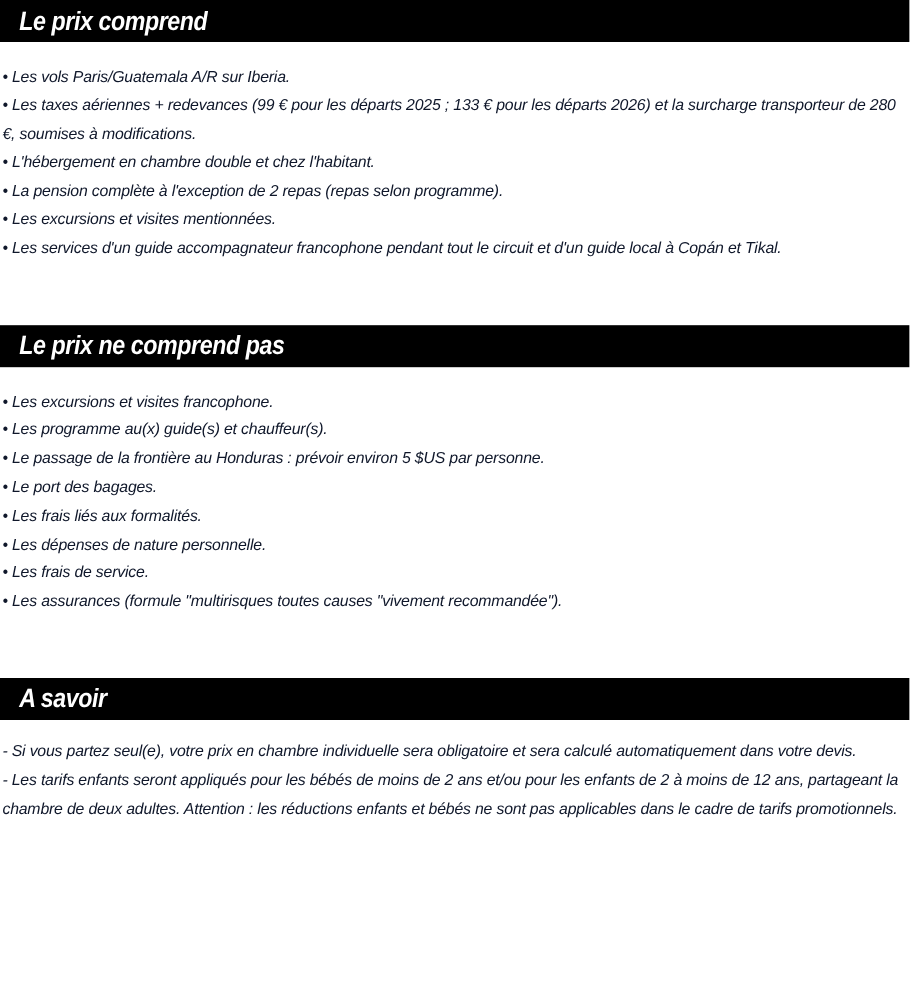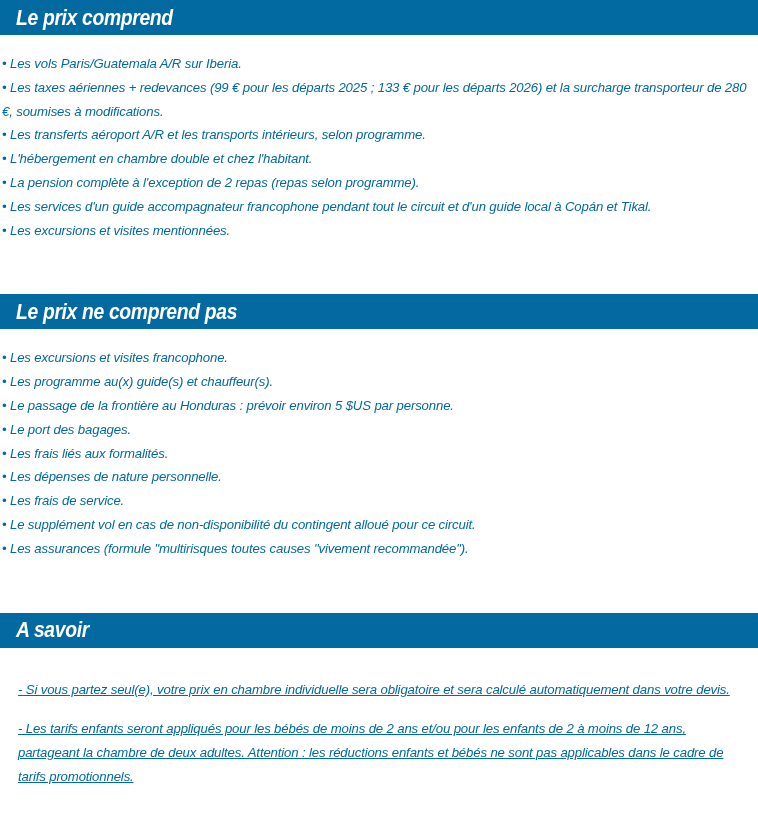--- a/index.html
+++ b/index.html
@@ -19,21 +19,21 @@
     width: 758px;
     height: 827px;
     position: relative;
     background: #ffffff;
   }
 
   
   .section-bar {
     width: 758px;
     height: 35px;
-    background: #0369a1;
+    background: #000000;
     display: flex;
     align-items: center;
     box-sizing: border-box;
     padding-left: 16px;
   }
   .section-bar .section-title {
     color: #ffffff;
     font-size: 22px;
     font-weight: bold;
     font-style: italic;
@@ -46,34 +46,33 @@
 
   
   .section-body {
     padding: 0 6px 0 2px;
   }
   .bullet-line,
   .para-line {
     font-size: 13.2px;
     font-style: italic;
     line-height: 23.8px;
-    color: #0369a1;
+    color: #0f172a;
     letter-spacing: -0.15px;
     text-align: left;
     white-space: normal;
   }
   .bullet-line {
     margin: 0;
     padding: 0;
     text-indent: 0;
   }
   .para-line {
-    margin: 16px;
+    margin: 0;
     padding: 0;
-    text-decoration: underline;
   }
 
   
   .gap-after-bar   { height: 17px; }
   .gap-s1-to-s2    { height: 52px; }
   .gap-s2-to-s3    { height: 52px; }
   .gap-bar-to-text { height: 14px; }
 </style>
 </head>
 <body>
@@ -81,44 +80,42 @@
 <div class="page">
 
   <div class="section">
     <div class="section-bar">
       <span class="section-title">Le prix comprend</span>
     </div>
     <div class="gap-after-bar"></div>
     <div class="section-body">
       <p class="bullet-line">• Les vols Paris/Guatemala A/R sur Iberia.</p>
       <p class="bullet-line">• Les taxes aériennes + redevances (99 € pour les départs 2025 ; 133 € pour les départs 2026) et la surcharge transporteur de 280 €, soumises à modifications.</p>
-      <p class="bullet-line">• Les transferts aéroport A/R et les transports intérieurs, selon programme.</p>
       <p class="bullet-line">• L'hébergement en chambre double et chez l'habitant.</p>
       <p class="bullet-line">• La pension complète à l'exception de 2 repas (repas selon programme).</p>
+      <p class="bullet-line">• Les excursions et visites mentionnées.</p>
       <p class="bullet-line">• Les services d'un guide accompagnateur francophone pendant tout le circuit et d'un guide local à Copán et Tikal.</p>
-      <p class="bullet-line">• Les excursions et visites mentionnées.</p>
     </div>
   </div>
 
   <div class="gap-s1-to-s2"></div>
 
   <div class="section">
     <div class="section-bar">
       <span class="section-title">Le prix ne comprend pas</span>
     </div>
     <div class="gap-after-bar"></div>
     <div class="section-body">
       <p class="bullet-line">• Les excursions et visites francophone.</p>
       <p class="bullet-line">• Les programme au(x) guide(s) et chauffeur(s).</p>
       <p class="bullet-line">• Le passage de la frontière au Honduras : prévoir environ 5 $US par personne.</p>
       <p class="bullet-line">• Le port des bagages.</p>
       <p class="bullet-line">• Les frais liés aux formalités.</p>
       <p class="bullet-line">• Les dépenses de nature personnelle.</p>
       <p class="bullet-line">• Les frais de service.</p>
-      <p class="bullet-line">• Le supplément vol en cas de non-disponibilité du contingent alloué pour ce circuit.</p>
       <p class="bullet-line">• Les assurances (formule "multirisques toutes causes "vivement recommandée").</p>
     </div>
   </div>
 
   <div class="gap-s2-to-s3"></div>
 
   <div class="section">
     <div class="section-bar">
       <span class="section-title">A savoir</span>
     </div>

